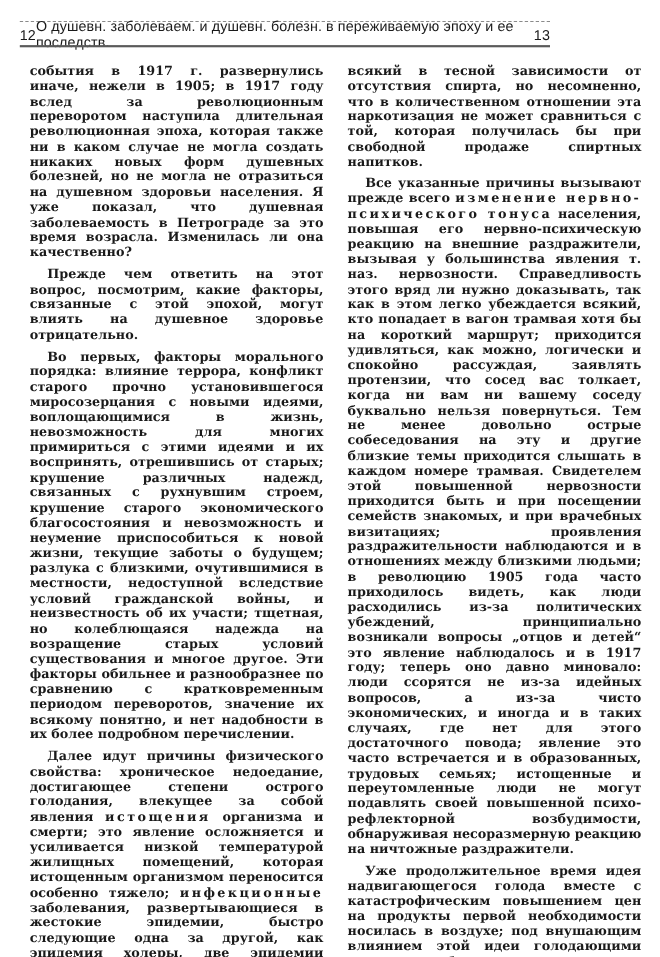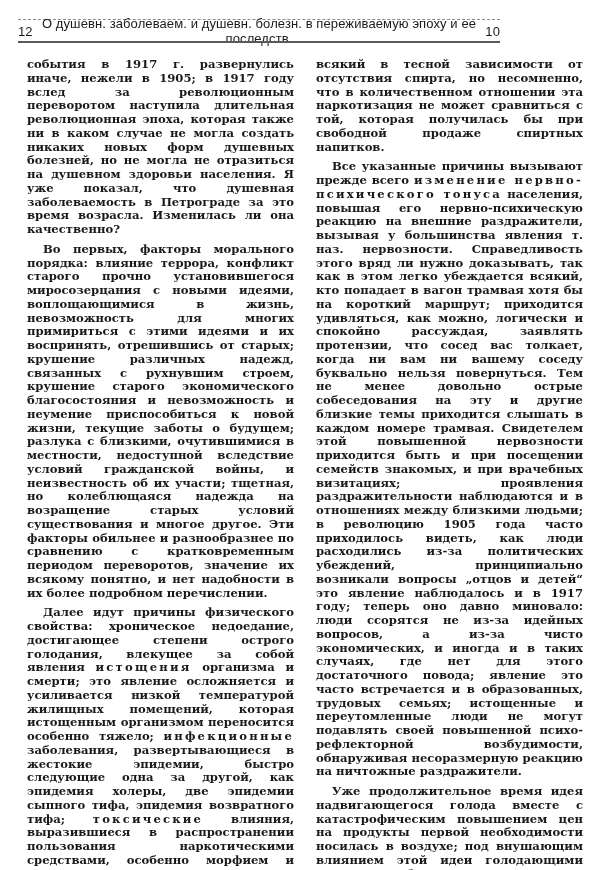--- a/index.html
+++ b/index.html
@@ -42,21 +42,21 @@
     left: 0;
     width: 482px;
     height: 18px;
     display: flex;
     align-items: center;
     justify-content: space-between;
     font-family: "Liberation Sans", "DejaVu Sans", sans-serif;
     font-size: 13px;
     letter-spacing: 0.1px;
   }
-  .header-title { flex: 1; text-align: center; }
+  .header-title { flex: 1; }
   .columns {
     position: absolute;
     top: 58px;
     left: 27px;
     width: 556px;
     display: flex;
     justify-content: space-between;
   }
   .col {
     width: 267px;
@@ -76,29 +76,30 @@
 </head>
 <body>
 
 <div class="page">
 
   <div class="header">
     <div class="rule top"></div>
     <div class="header-row">
       <span>12</span>
       <span class="header-title">О душевн. заболеваем. и душевн. болезн. в переживаемую эпоху и ее последств.</span>
-      <span>10</span>
+      <span>13</span>
     </div>
     <div class="rule bottom"></div>
   </div>
 
   <div class="columns">
 
     <div class="col">
       <p class="cont">события в 1917 г. развернулись иначе, нежели в 1905; в 1917 году вслед за революционным переворотом наступила длительная революционная эпоха, которая также ни в каком случае не могла создать никаких новых форм душевных болезней, но не могла не отразиться на душевном здоровьи населения. Я уже показал, что душевная заболеваемость в Петрограде за это время возрасла. Изменилась ли она качественно?</p>
+      <p>Прежде чем ответить на этот вопрос, посмотрим, какие факторы, связанные с этой эпохой, могут влиять на душевное здоровье отрицательно.</p>
       <p>Во первых, факторы морального порядка: влияние террора, конфликт старого прочно установившегося миросозерцания с новыми идеями, воплощающимися в жизнь, невозможность для многих примириться с этими идеями и их воспринять, отрешившись от старых; крушение различных надежд, связанных с рухнувшим строем, крушение старого экономического благосостояния и невозможность и неумение приспособиться к новой жизни, текущие заботы о будущем; разлука с близкими, очутившимися в местности, недоступной вследствие условий гражданской войны, и неизвестность об их участи; тщетная, но колеблющаяся надежда на возращение старых условий существования и многое другое. Эти факторы обильнее и разнообразнее по сравнению с кратковременным периодом переворотов, значение их всякому понятно, и нет надобности в их более подробном перечислении.</p>
       <p><span>Далее идут причины физического свойства: хроническое недоедание, достигающее степени острого голодания, влекущее за собой явления </span><span class="spaced">истощения</span><span> организма и смерти; это явление осложняется и усиливается низкой температурой жилищных помещений, которая истощенным организмом переносится особенно тяжело; </span><span class="spaced">инфекционные</span><span> заболевания, развертывающиеся в жестокие эпидемии, быстро следующие одна за другой, как эпидемия холеры, две эпидемии сыпного тифа, эпидемия возвратного тифа; </span><span class="spaced">токсические</span><span> влияния, выразившиеся в распространении пользования наркотическими средствами, особенно морфием и кокаином.</span></p>
 
     </div>
 
     <div class="col">
       <p class="cont">всякий в тесной зависимости от отсутствия спирта, но несомненно, что в количественном отношении эта наркотизация не может сравниться с той, которая получилась бы при свободной продаже спиртных напитков.</p>
       <p><span>Все указанные причины вызывают прежде всего </span><span class="spaced">изменение нервно-психического тонуса</span><span> населения, повышая его нервно-психическую реакцию на внешние раздражители, вызывая у большинства явления т. наз. нервозности. Справедливость этого вряд ли нужно доказывать, так как в этом легко убеждается всякий, кто попадает в вагон трамвая хотя бы на короткий маршрут; приходится удивляться, как можно, логически и спокойно рассуждая, заявлять протензии, что сосед вас толкает, когда ни вам ни вашему соседу буквально нельзя повернуться. Тем не менее довольно острые собеседования на эту и другие близкие темы приходится слышать в каждом номере трамвая. Свидетелем этой повышенной нервозности приходится быть и при посещении семейств знакомых, и при врачебных визитациях; проявления раздражительности наблюдаются и в отношениях между близкими людьми; в революцию 1905 года часто приходилось видеть, как люди расходились из-за политических убеждений, принципиально возникали вопросы „отцов и детей“ это явление наблюдалось и в 1917 году; теперь оно давно миновало: люди ссорятся не из-за идейных вопросов, а из-за чисто экономических, и иногда и в таких случаях, где нет для этого достаточного повода; явление это часто встречается и в образованных, трудовых семьях; истощенные и переутомленные люди не могут подавлять своей повышенной психо-рефлекторной возбудимости, обнаруживая несоразмерную реакцию на ничтожные раздражители.</span></p>
       <p>Уже продолжительное время идея надвигающегося голода вместе с катастрофическим повышением цен на продукты первой необходимости носилась в воздухе; под внушающим влиянием этой идеи голодающими считали себя самым искренним образом люди, питавшиеся совершенно удовлетворительно: они тщательно следили за собой в поисках за признаками истощения, находили у себя мнимые признаки, чтобы предотвратить дальнейшее их развитие начинали усиленно, вернее чрезмерно питаться, расстраивая свое здоровье. Рациональным распределением питания это явление психического голодания легко устранялось. Теперь, когда люди голодают действительно, психическое голодание почти не встречается.</p>
     </div>

